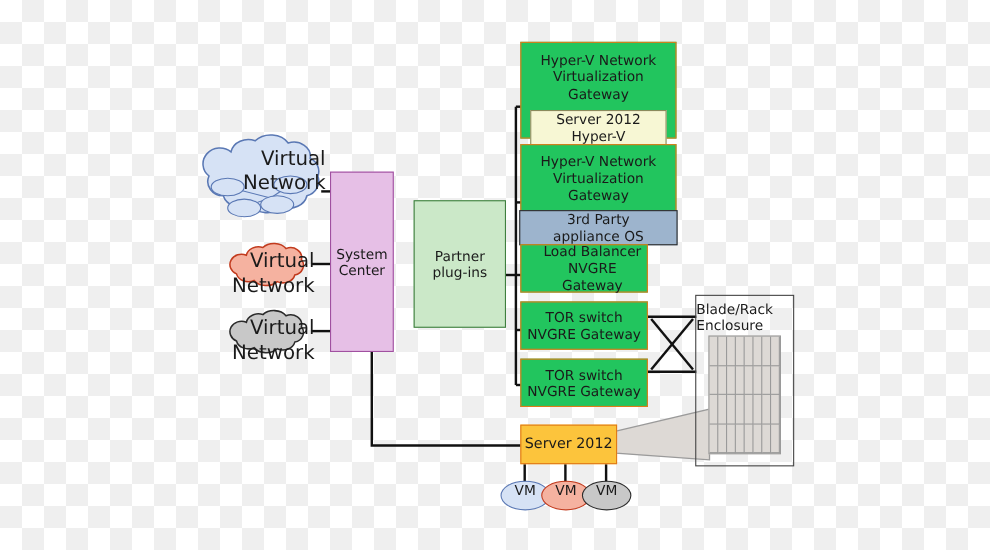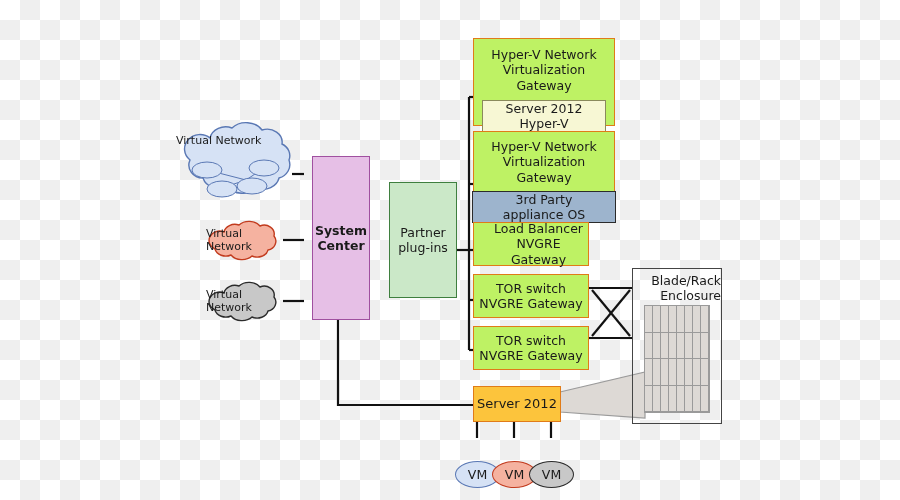--- a/index.html
+++ b/index.html
@@ -41,21 +41,21 @@
     justify-content: center;
     text-align: center;
     line-height: 1.22;
     color: #1a1a1a;
   }
   .box {
     border-style: solid;
     border-width: 1.5px;
   }
   .gw-box {
-    background: #bef264;
+    background: #22c55e;
     border-color: #e07b18;
     font-size: 12.5px;
   }
   .gw-box .gw-title {
     padding: 0 4px;
   }
   .inner-box {
     box-sizing: border-box;
     display: flex;
     flex-direction: column;
@@ -91,58 +91,56 @@
   }
   .rack-frame {
     background: transparent;
     border: 1.5px solid #444444;
   }
   .rack-label {
     position: absolute;
     left: 0;
     top: 4px;
     width: 100%;
-    text-align: right;
+    text-align: left;
     font-size: 12.5px;
     line-height: 1.2;
     color: #1a1a1a;
   }
   .rack-grid {
     position: absolute;
     box-sizing: border-box;
     background: #ddd9d5;
     border: 1.5px solid #9a9a9a;
     display: grid;
   }
   .blade-cell {
     border-right: 1px solid #9a9a9a;
     border-bottom: 1px solid #9a9a9a;
     box-sizing: border-box;
   }
   .cloud-label {
     position: absolute;
     width: 100%;
-    text-align: left;
-    font-size: 11px;
+    text-align: right;
+    font-size: 18px;
     line-height: 1.22;
     color: #1a1a1a;
     pointer-events: none;
   }
   .vm-node {
     position: absolute;
     box-sizing: border-box;
     display: flex;
-    align-items: center;
     justify-content: center;
     border-radius: 50%;
     font-size: 12.5px;
     color: #1a1a1a;
     border-width: 1.5px;
     border-style: solid;
-    margin-top: 24px;
   }
 </style>
 </head>
 <body>
 
 <div id="canvas">
 
   <svg id="wires" viewBox="0 0 900 500" xmlns="http://www.w3.org/2000/svg">
     <g stroke="#111111" stroke-width="2.2" fill="none" stroke-linecap="butt">
 
@@ -207,25 +205,25 @@
 
   <svg style="position:absolute;left:206px;top:279px;" width="80" height="46" viewBox="0 0 80 46" xmlns="http://www.w3.org/2000/svg">
     <path d="M18,14 a11,9 0 0 1 15,-7 a13,10 0 0 1 21,1 a10,9 0 0 1 14,10
              a10,9 0 0 1 -6,14 a11,9 0 0 1 -16,6 a13,10 0 0 1 -21,-1
              a11,9 0 0 1 -16,-6 a10,9 0 0 1 9,-17 z" fill="#c8c8c8" stroke="#2b2b2b" stroke-width="1.4"></path>
   </svg>
   <div class="cloud-label" style="left:206px;top:288px;width:80px;">
     <span>Virtual Network</span>
   </div>
 
-  <div class="node box sc-box" style="left:312px;top:156px;width:58px;height:164px;font-weight:bold;">
+  <div class="node box sc-box" style="left:300px;top:156px;width:58px;height:164px;">
     <span>System<br>Center</span>
   </div>
 
-  <div class="node box pp-box" style="left:389px;top:182px;width:68px;height:116px;">
+  <div class="node box pp-box" style="left:376px;top:182px;width:84px;height:116px;">
     <span>Partner<br>plug-ins</span>
   </div>
 
   <div class="node box gw-box" style="left:473px;top:38px;width:142px;height:88px;justify-content:flex-start;padding-top:8px;">
     <span class="gw-title">Hyper-V Network<br>Virtualization Gateway</span>
     <div class="inner-box inner-cream" style="width:124px;height:38px;margin-top:7px;">
       <span>Server 2012<br>Hyper-V</span>
     </div>
   </div>
 

